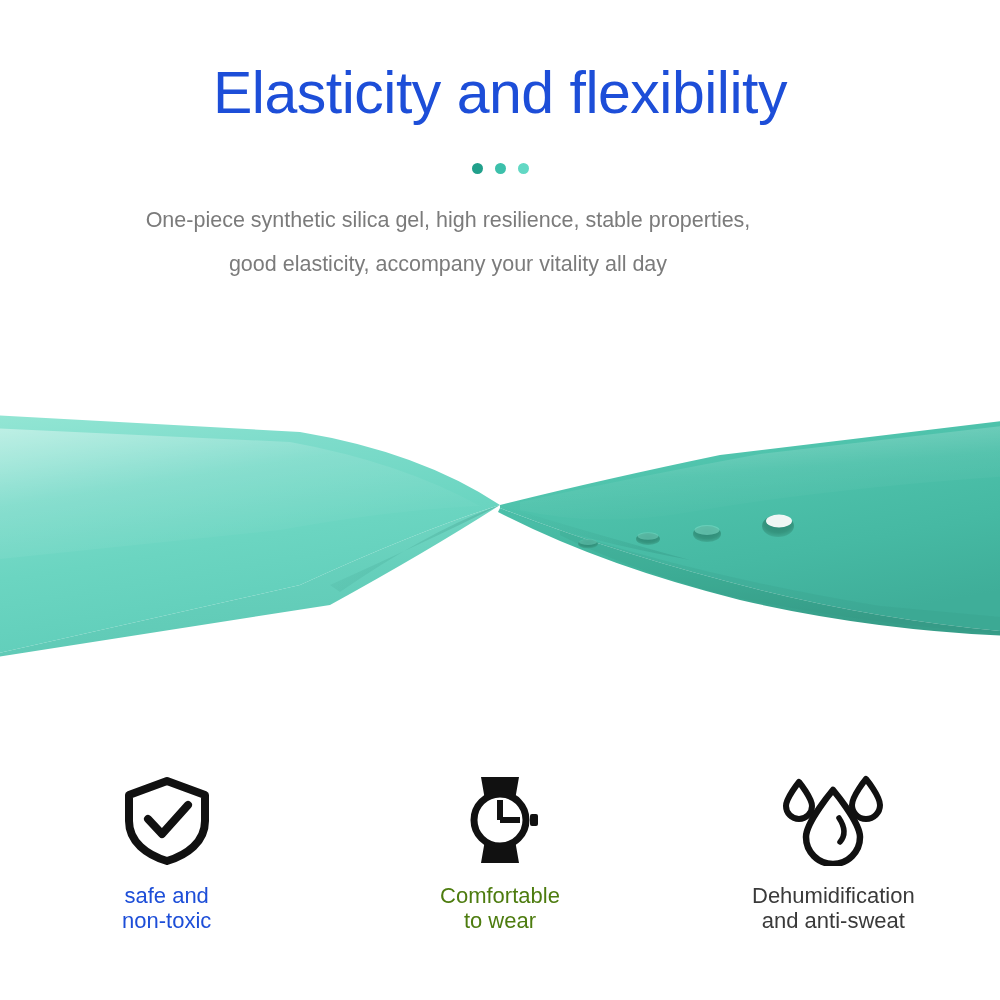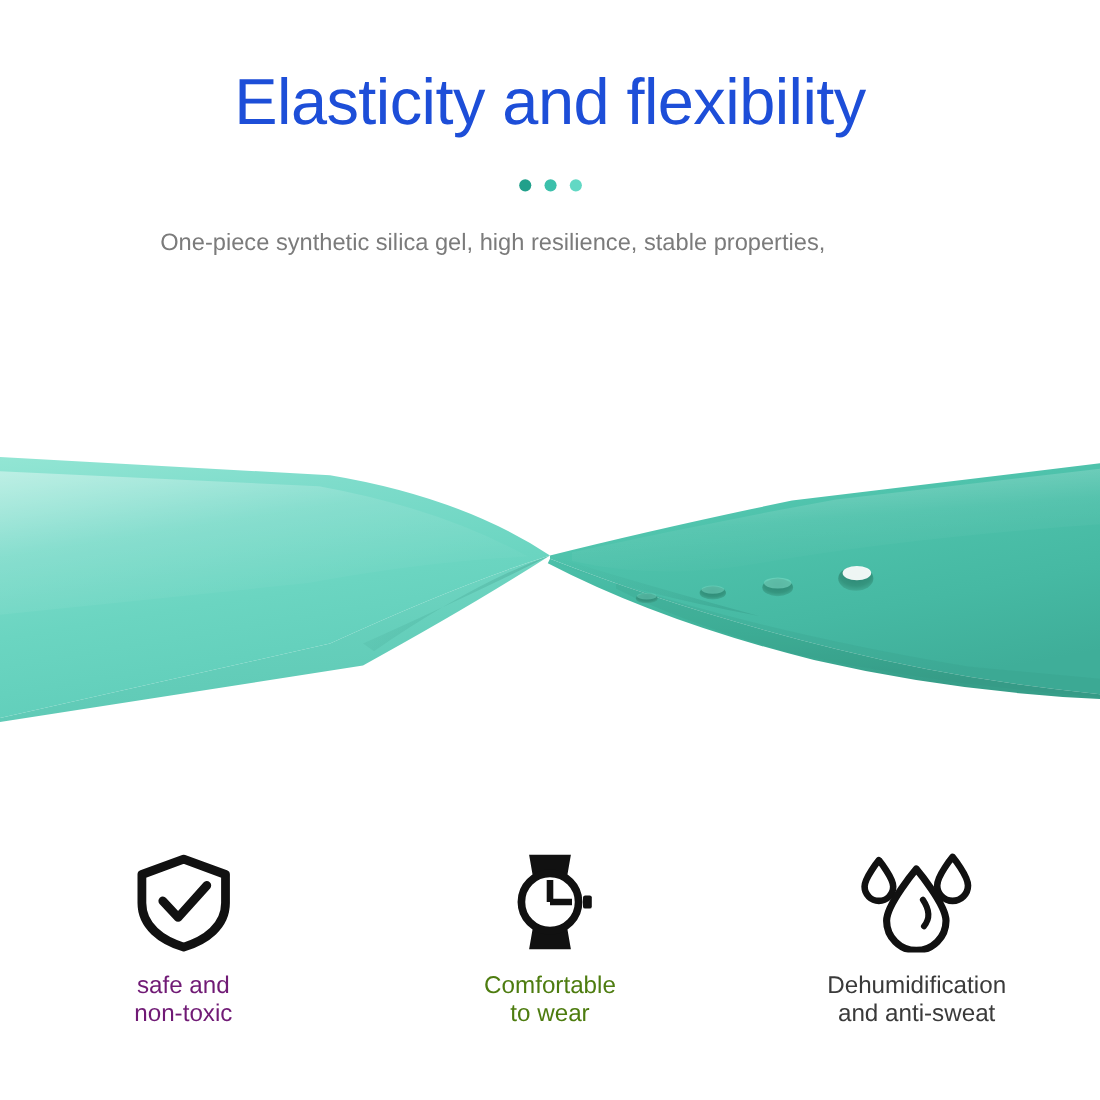--- a/index.html
+++ b/index.html
@@ -108,20 +108,21 @@
   <div class="headline" style="color: #1d4ed8;">Elasticity and flexibility</div>
 
   <div class="dots">
     <span class="dot" style="background: rgb(33, 160, 139);"></span>
     <span class="dot" style="background: rgb(60, 192, 171);"></span>
     <span class="dot" style="background: rgb(98, 216, 196);"></span>
   </div>
 
   <div class="subtitle" style="color: rgb(123, 123, 123);">
     <span class="sline">One-piece synthetic silica gel, high resilience, stable properties,</span>
+    <span class="sline">good elasticity, accompany your vitality all day</span>
   </div>
 
   <div class="product">
     <svg width="1000" height="300" viewBox="0 0 1000 300">
       <defs>
 
         <linearGradient id="gLeft" x1="0" y1="0" x2="0.35" y2="1">
           <stop offset="0%" stop-color="#93e6d4"></stop>
           <stop offset="28%" stop-color="#7edccb"></stop>
           <stop offset="62%" stop-color="#6bd5c1"></stop>
@@ -212,21 +213,21 @@
 
   <div class="features">
 
     <div class="feature">
       <div class="feature-icon">
         <svg width="92" height="92" viewBox="0 0 92 92">
           <path d="M46 7 L84 21 V47 C84 68 66 81 46 87 C26 81 8 68 8 47 V21 Z" fill="none" stroke="#111111" stroke-width="8" stroke-linejoin="round"></path>
           <path d="M27 45 L41 60 L67 31" fill="none" stroke="#111111" stroke-width="8" stroke-linecap="round" stroke-linejoin="round"></path>
         </svg>
       </div>
-      <div class="feature-label" style="color: #701a75;">
+      <div class="feature-label" style="color: #1d4ed8;">
         <span class="lline">safe and</span>
         <span class="lline">non-toxic</span>
       </div>
     </div>
 
     <div class="feature">
       <div class="feature-icon">
         <svg width="92" height="92" viewBox="0 0 92 92">
 
           <path d="M27 3 H65 L61 26 Q46 19 31 26 Z" fill="#111111"></path>

